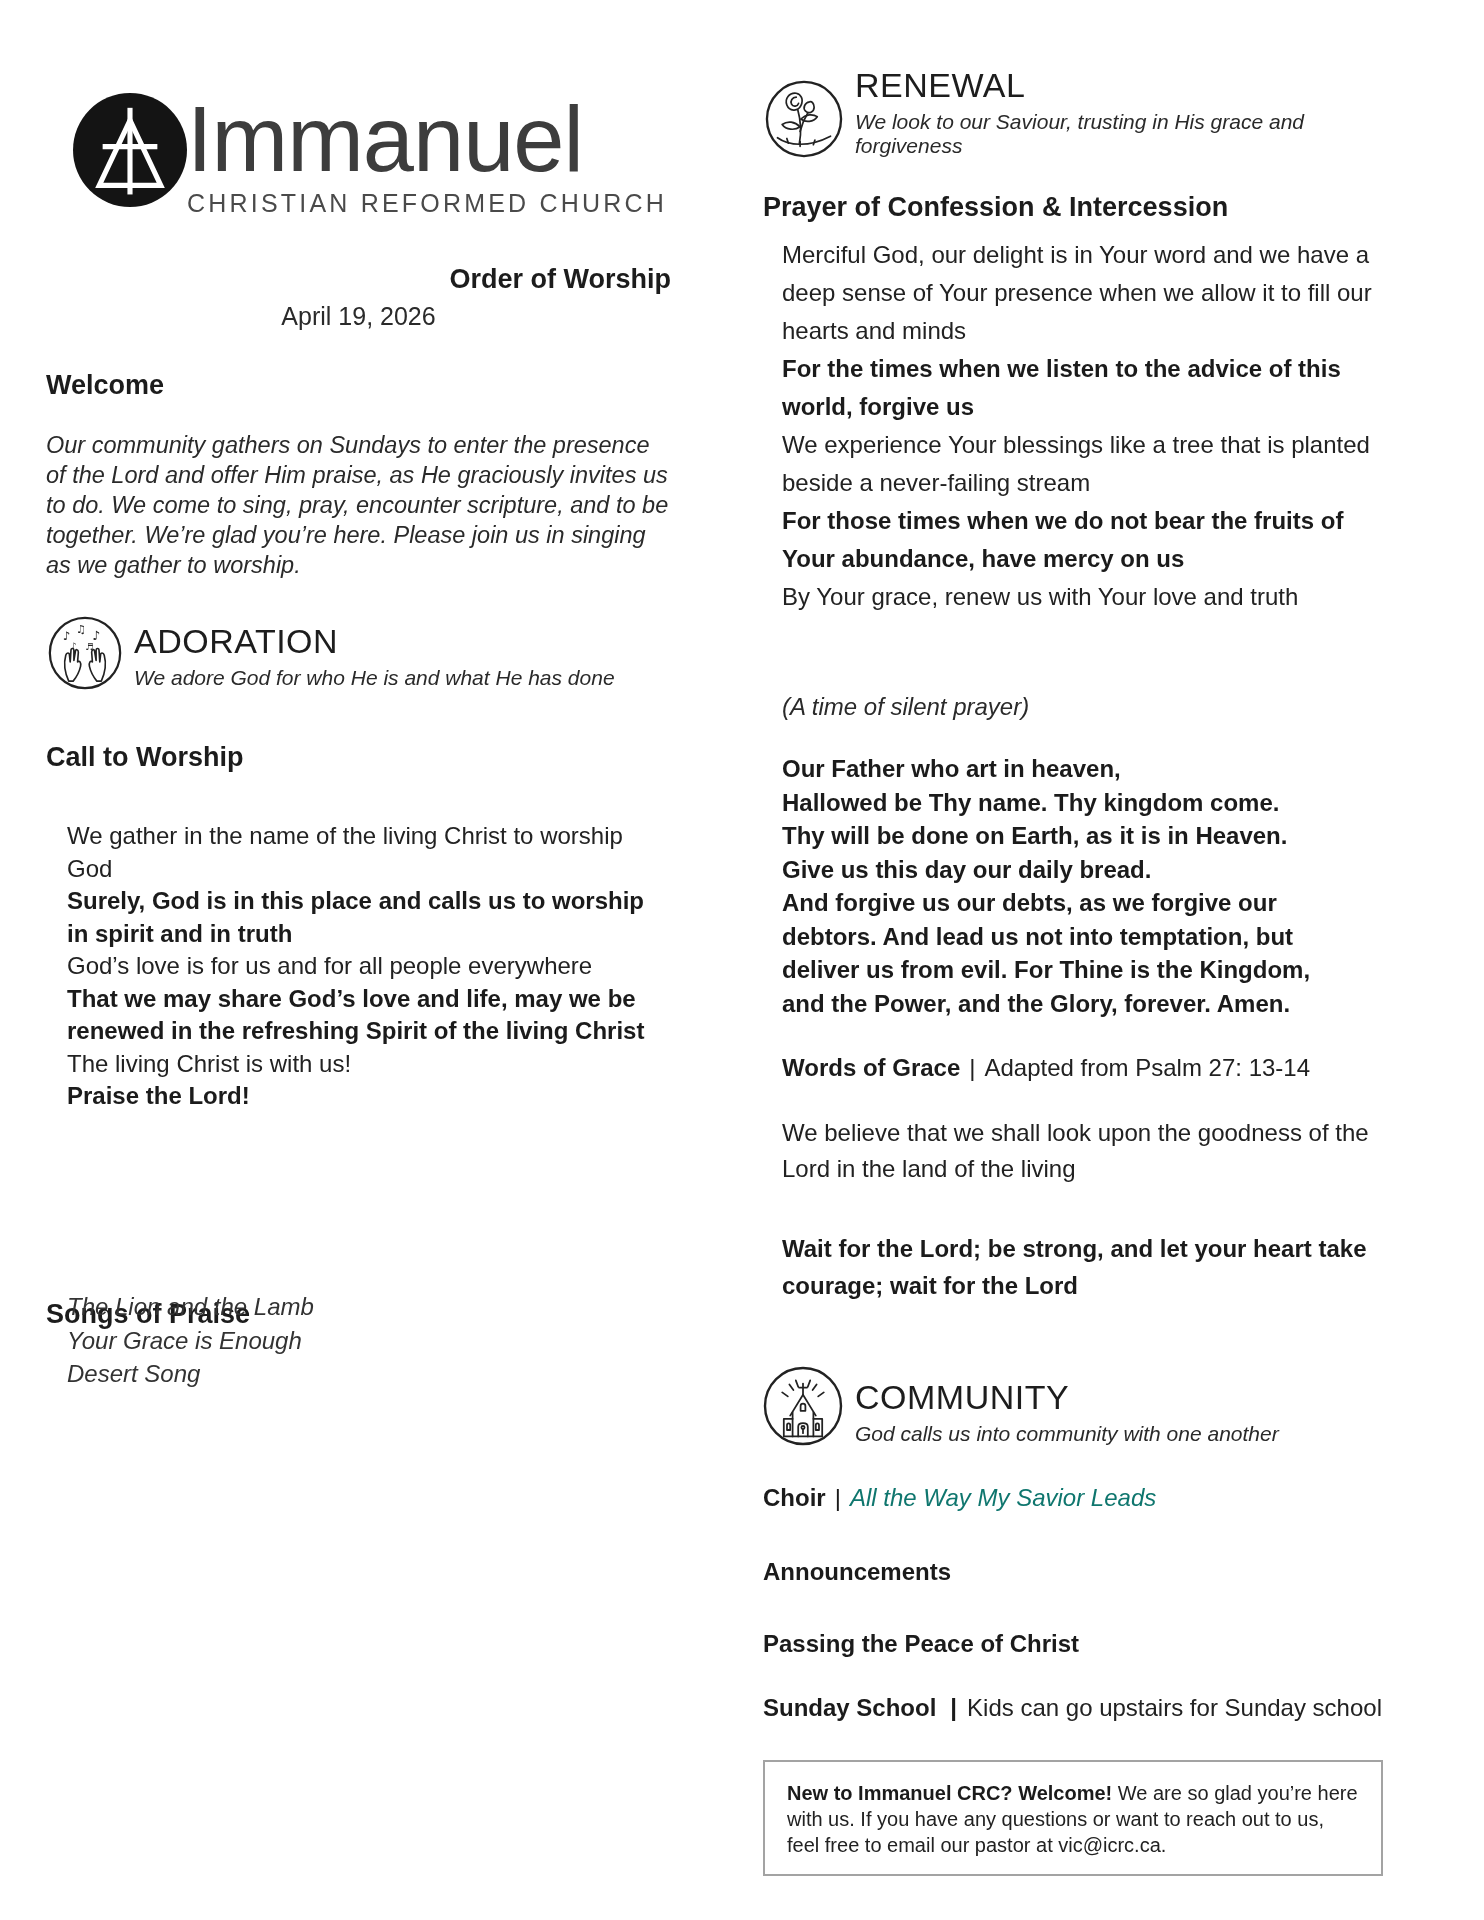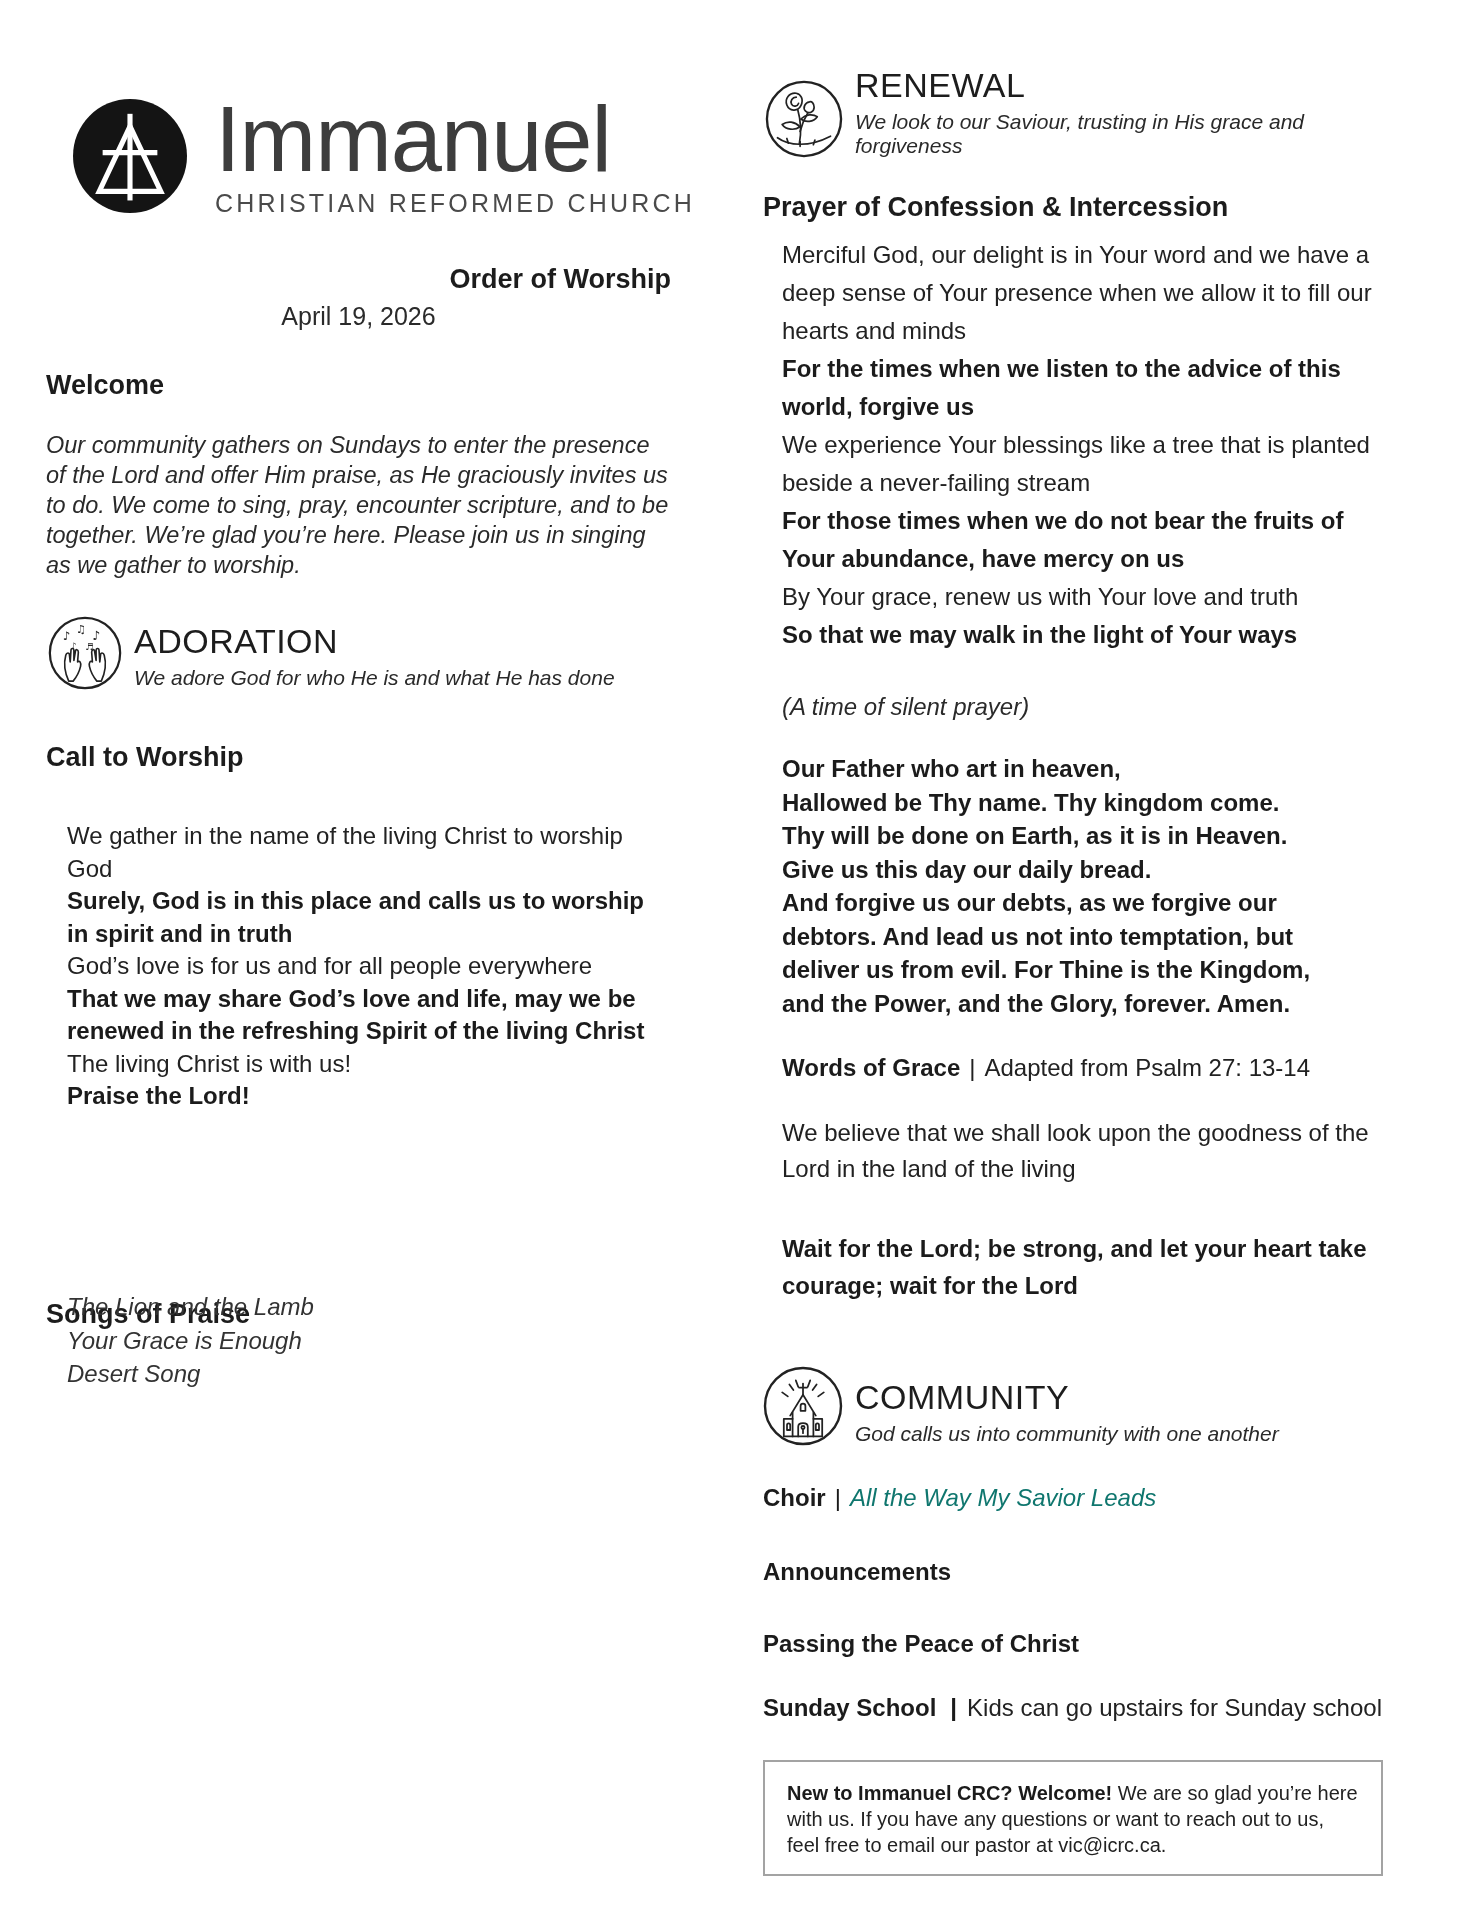--- a/index.html
+++ b/index.html
@@ -6,21 +6,21 @@
   .page{
     position:relative;width:1484px;height:1920px;background:#ffffff;
     font-family:"Liberation Sans","DejaVu Sans",sans-serif;color:#212121;overflow:hidden;
   }
   .col{position:absolute;top:0;height:100%;}
   .col-left{left:46px;width:625px;}
   .col-right{left:763px;width:645px;}
   .blk{position:absolute;left:0;}
 
   
-  .logo-row{top:93px;display:flex;align-items:center;gap:28px;left:27px;}
+  .logo-row{top:93px;display:flex;gap:0;left:27px;}
   .logo-mark{width:114px;height:114px;flex:0 0 auto;}
   .logo-name{font-size:92px;font-weight:400;color:#3d3d3d;letter-spacing:-1px;line-height:1;}
   .logo-tagline{font-size:25px;color:#4a4a4a;letter-spacing:3.2px;margin-top:4px;white-space:nowrap;}
 
   .doc-title{top:264px;width:100%;text-align:right;font-size:27px;font-weight:700;color:#1c1c1c;}
   .doc-date{top:302px;width:100%;text-align:center;font-size:25px;color:#2a2a2a;}
 
   .heading{font-size:27px;font-weight:700;color:#1c1c1c;}
   .welcome-h{top:370px;}
   .welcome-body{top:430px;width:625px;font-size:23.5px;line-height:30px;font-style:italic;color:#2a2a2a;}
@@ -161,21 +161,20 @@
       </div>
     </div>
 
     <div class="blk heading conf-h">Prayer of Confession &amp; Intercession</div>
     <div class="blk reading conf-lines">
       <div class="line-regular">Merciful God, our delight is in Your word and we have a deep sense of Your presence when we allow it to fill our hearts and minds</div>
       <div class="line-bold">For the times when we listen to the advice of this world, forgive us</div>
       <div class="line-regular">We experience Your blessings like a tree that is planted beside a never-failing stream</div>
       <div class="line-bold">For those times when we do not bear the fruits of Your abundance, have mercy on us</div>
       <div class="line-regular">By Your grace, renew us with Your love and truth</div>
-      <div class="line-bold">So that we may walk in the light of Your ways</div>
     </div>
 
     <div class="blk silent">(A time of silent prayer)</div>
 
     <div class="blk lords">
       <div>Our Father who art in heaven,</div>
       <div>Hallowed be Thy name. Thy kingdom come.</div>
       <div>Thy will be done on Earth, as it is in Heaven.</div>
       <div>Give us this day our daily bread.</div>
       <div>And forgive us our debts, as we forgive our</div>

